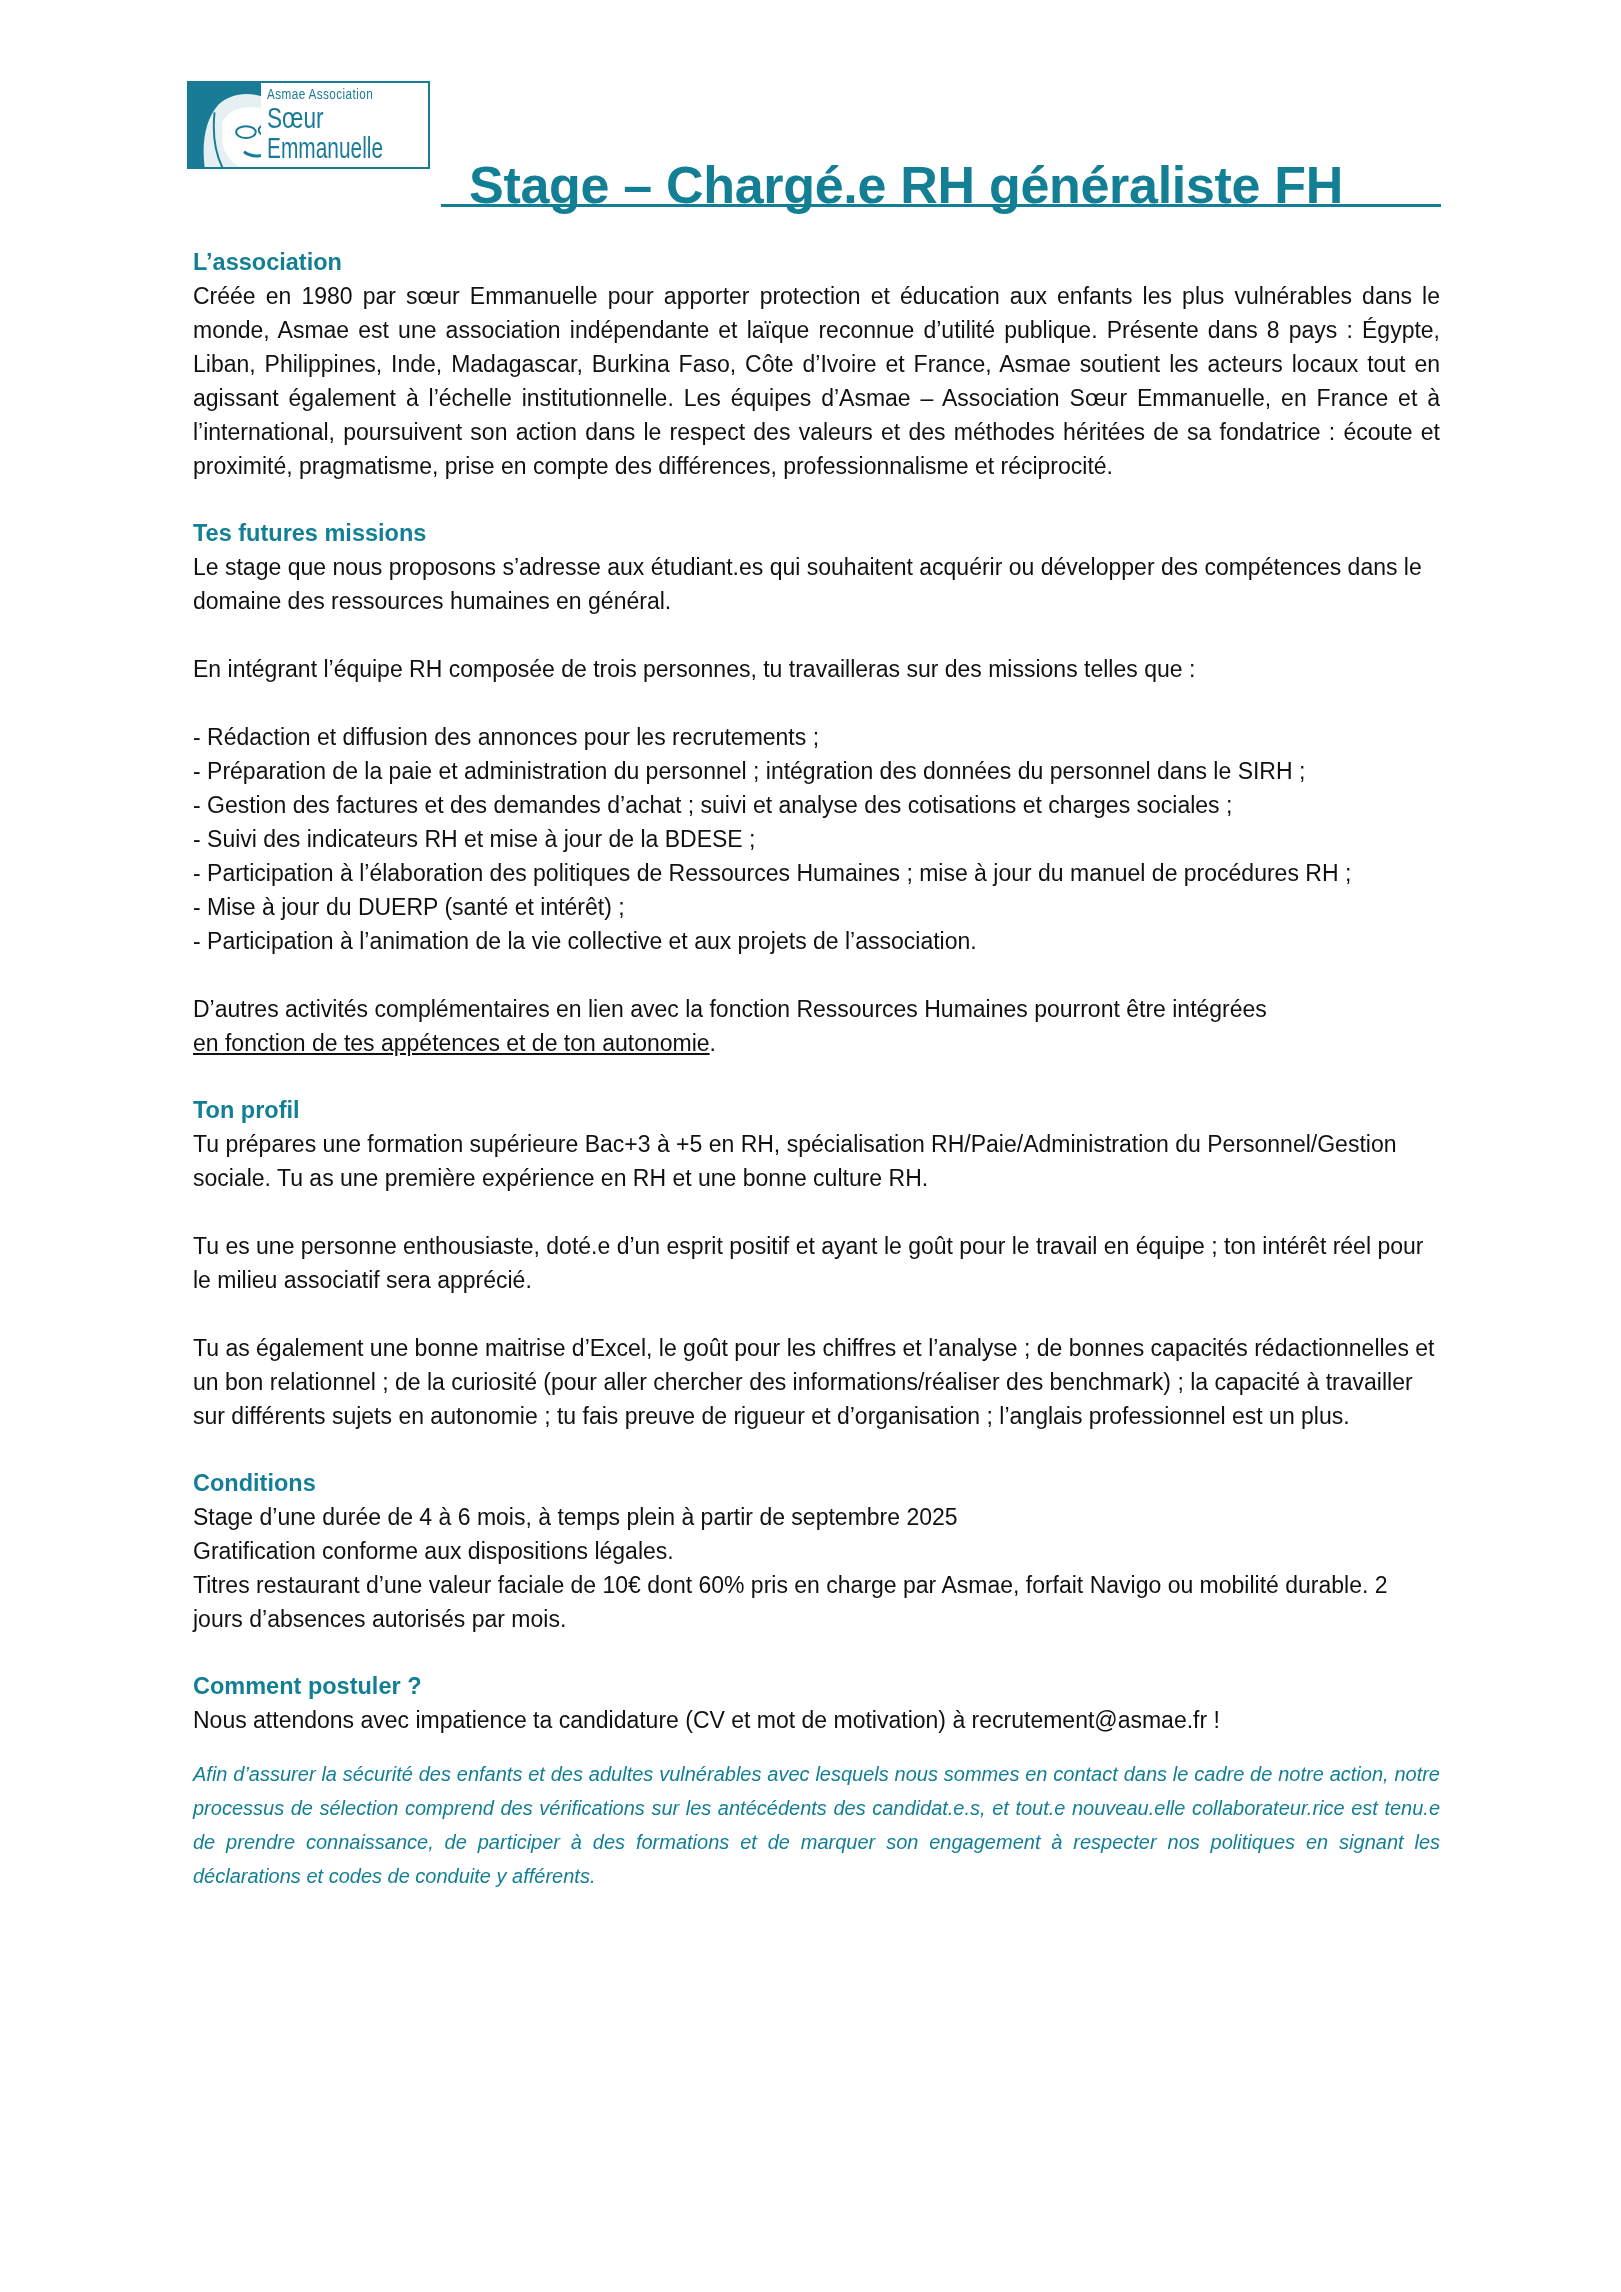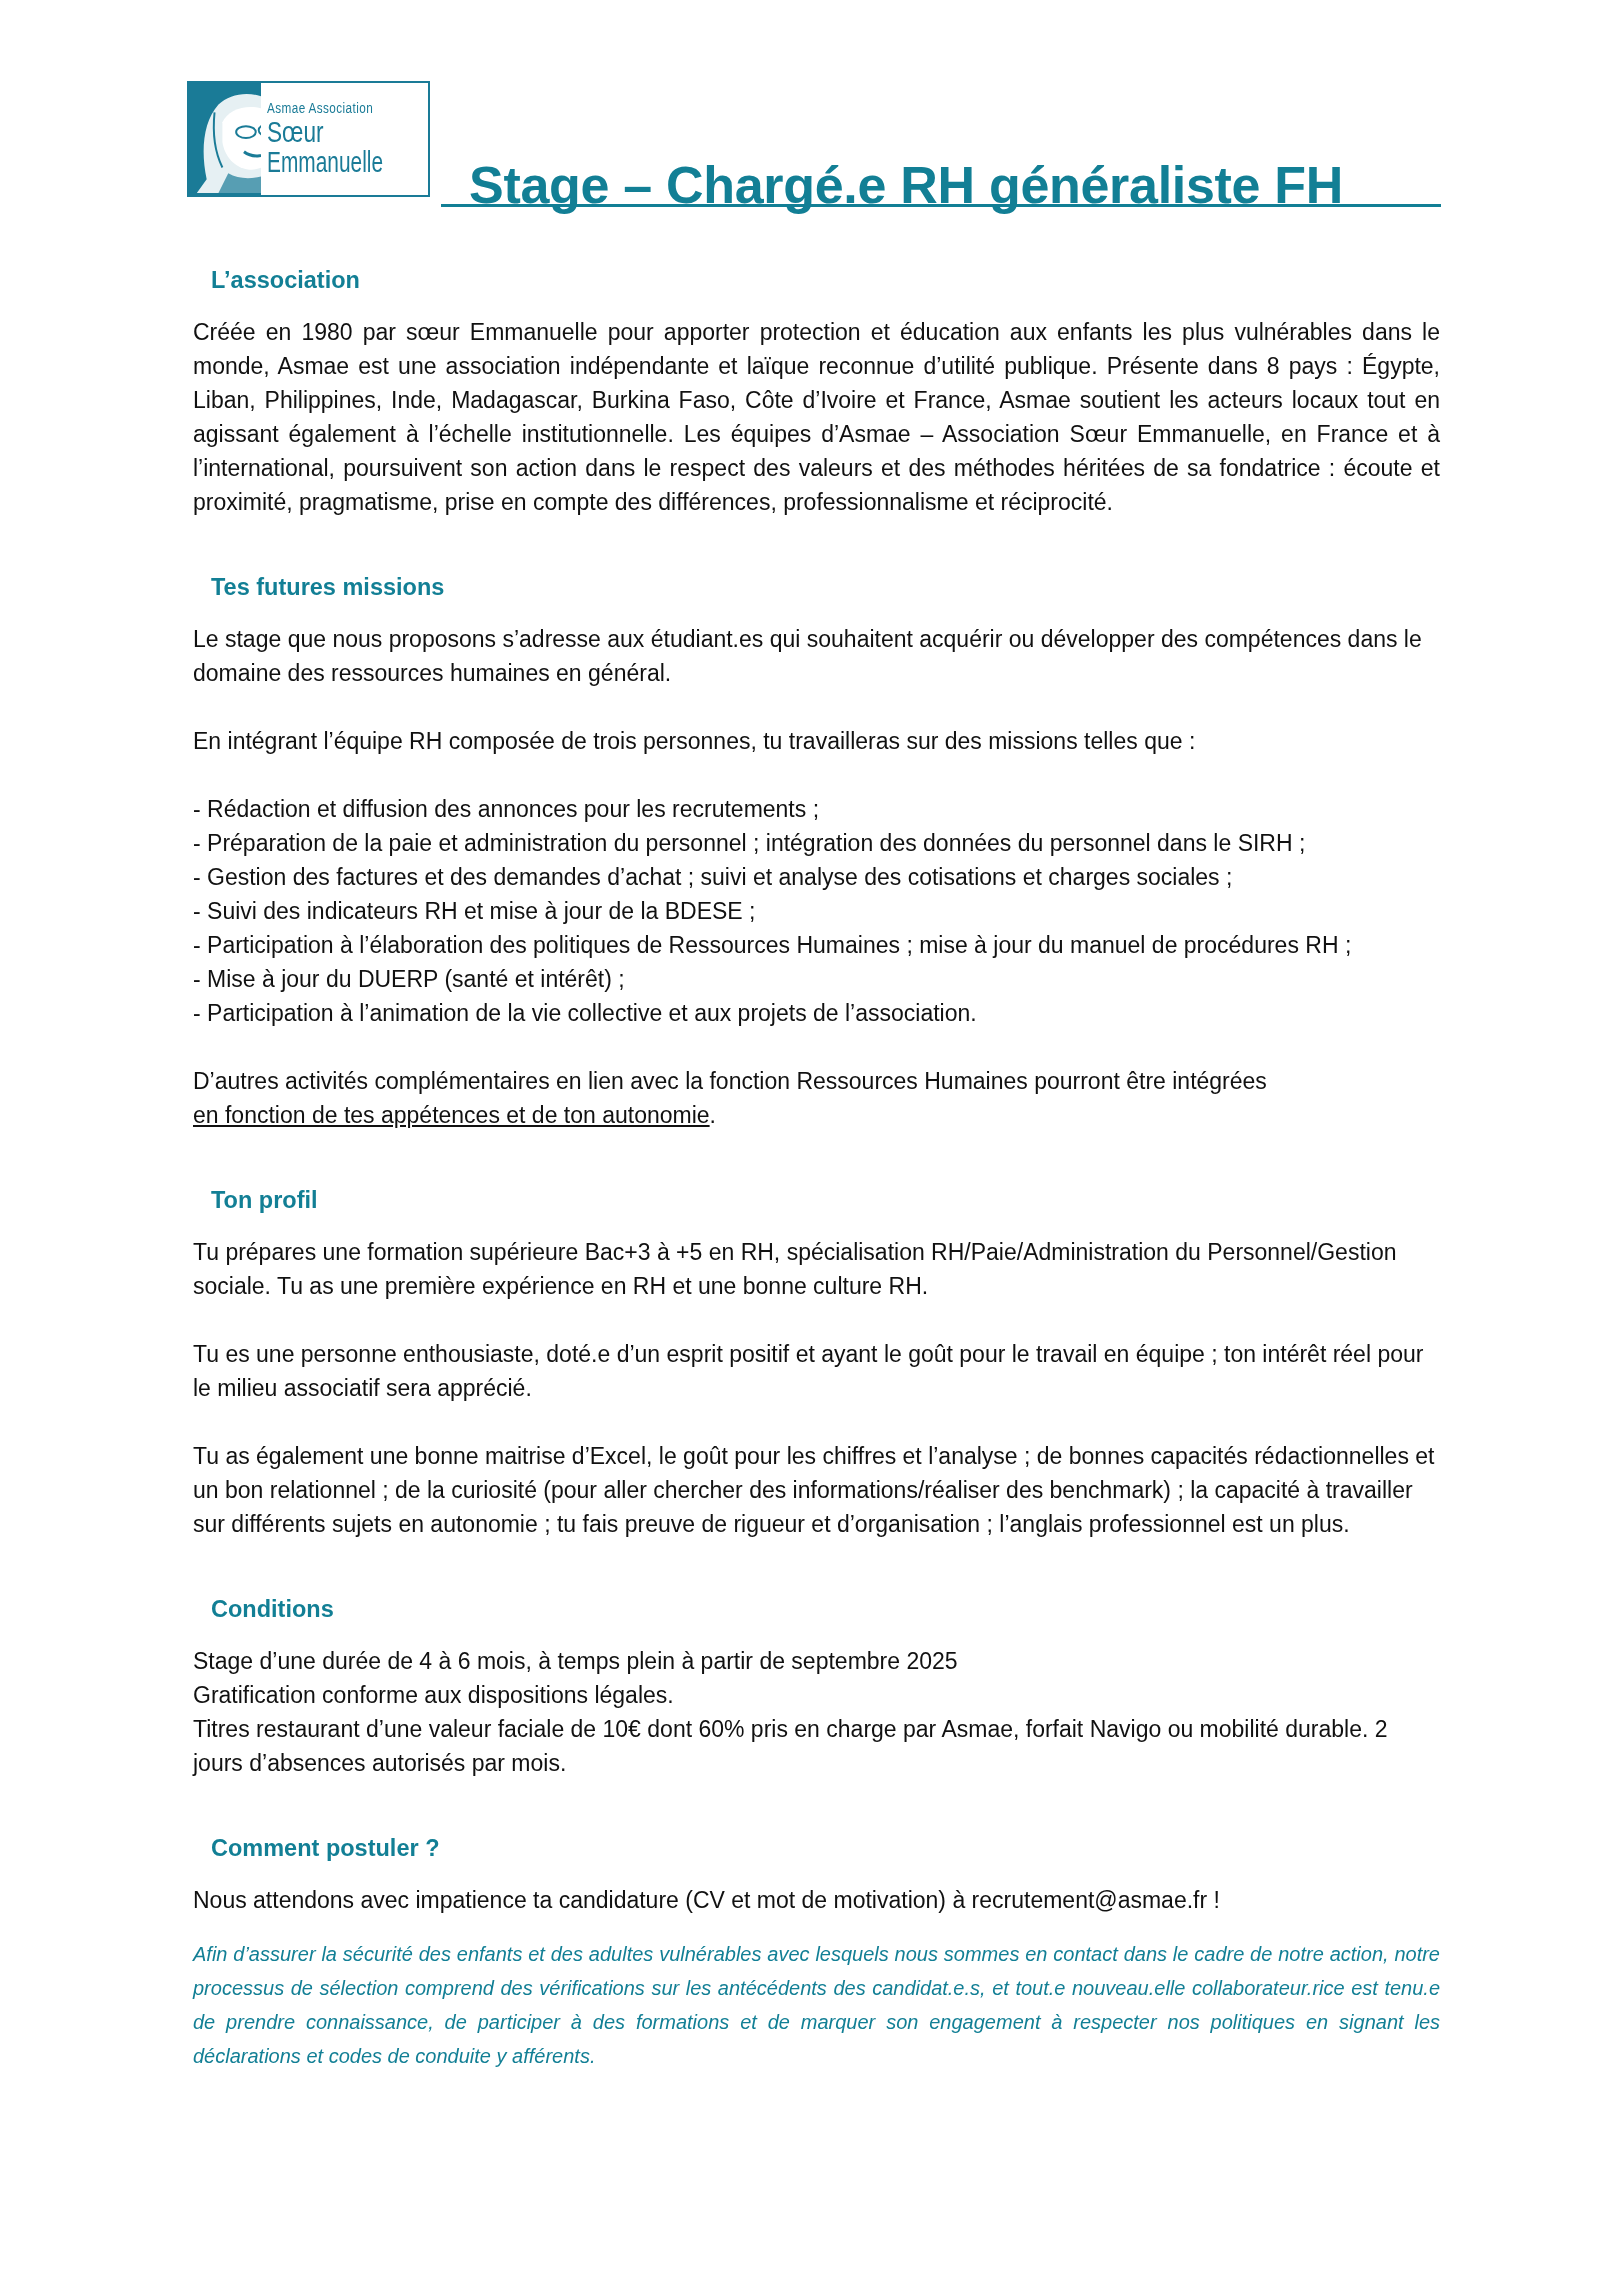--- a/index.html
+++ b/index.html
@@ -1,37 +1,37 @@
 <!DOCTYPE html>
 <html><head>
 <meta charset="utf-8">
 <style>
   html, body { margin:0; padding:0; background:#ffffff; }
   body { width:1621px; height:2293px; position:relative; overflow:hidden;
          font-family:"Liberation Sans", sans-serif; color:#111111; }
   .page { position:absolute; left:0; top:0; width:1621px; height:2293px; }
 
   
-  .logo { position:absolute; left:187px; top:81px; width:243px; height:116px;
+  .logo { position:absolute; left:187px; top:81px; width:243px; height:88px;
           background:#ffffff; border:2.9px solid #1a7b97; box-sizing:border-box; display:flex;justify-content:space-between; }
   .logo-photo { width:109px; height:100%; background:#1a7b97; position:relative; overflow:hidden; }
   .logo-photo svg { position:absolute; left:0; top:0; }
   .logo-text { flex:1; display:flex; flex-direction:column; justify-content:center; padding-left:5.9px;
                color:#1a7b97; font-family:"Liberation Sans Narrow","Liberation Sans", sans-serif; line-height:1; }
   .logo-text .l1 { font-size:14.7px; letter-spacing:0.5px; transform:scaleX(0.8); transform-origin:left; white-space:nowrap; }
   .logo-text .l2 { font-size:29px; transform:scaleX(0.78); transform-origin:left; white-space:nowrap; margin-top:2px; }
   .logo-text .l3 { font-size:29px; transform:scaleX(0.72); transform-origin:left; white-space:nowrap; margin-top:1px; }
 
   .title { position:absolute; left:469px; top:155px; font-size:52px; font-weight:bold; color:#127f95;
            white-space:nowrap; letter-spacing:-0.3px; }
   .title-rule { position:absolute; left:441px; top:204px; width:1000px; height:2.9px; background:#127f95; }
 
   
   .content { position:absolute; left:193px; top:246px; width:1247px; }
-  .h { color:#127f95; font-weight:bold; font-size:23.5px; line-height:33px; margin:18px; }
+  .h { color:#127f95; font-weight:bold; font-size:23.5px; line-height:33px; margin:0; }
   p { margin:0; font-size:23px; line-height:34px; }
   .just { text-align:justify; }
   .gap { height:34px; }
   .mission { font-size:23px; line-height:34px; }
   .ul { text-decoration:underline; }
   .italic-note { color:#127f95; font-style:italic; font-size:20px; line-height:34px; text-align:justify; }
   .email { color:#111111; }
 </style>
 </head>
 <body>

